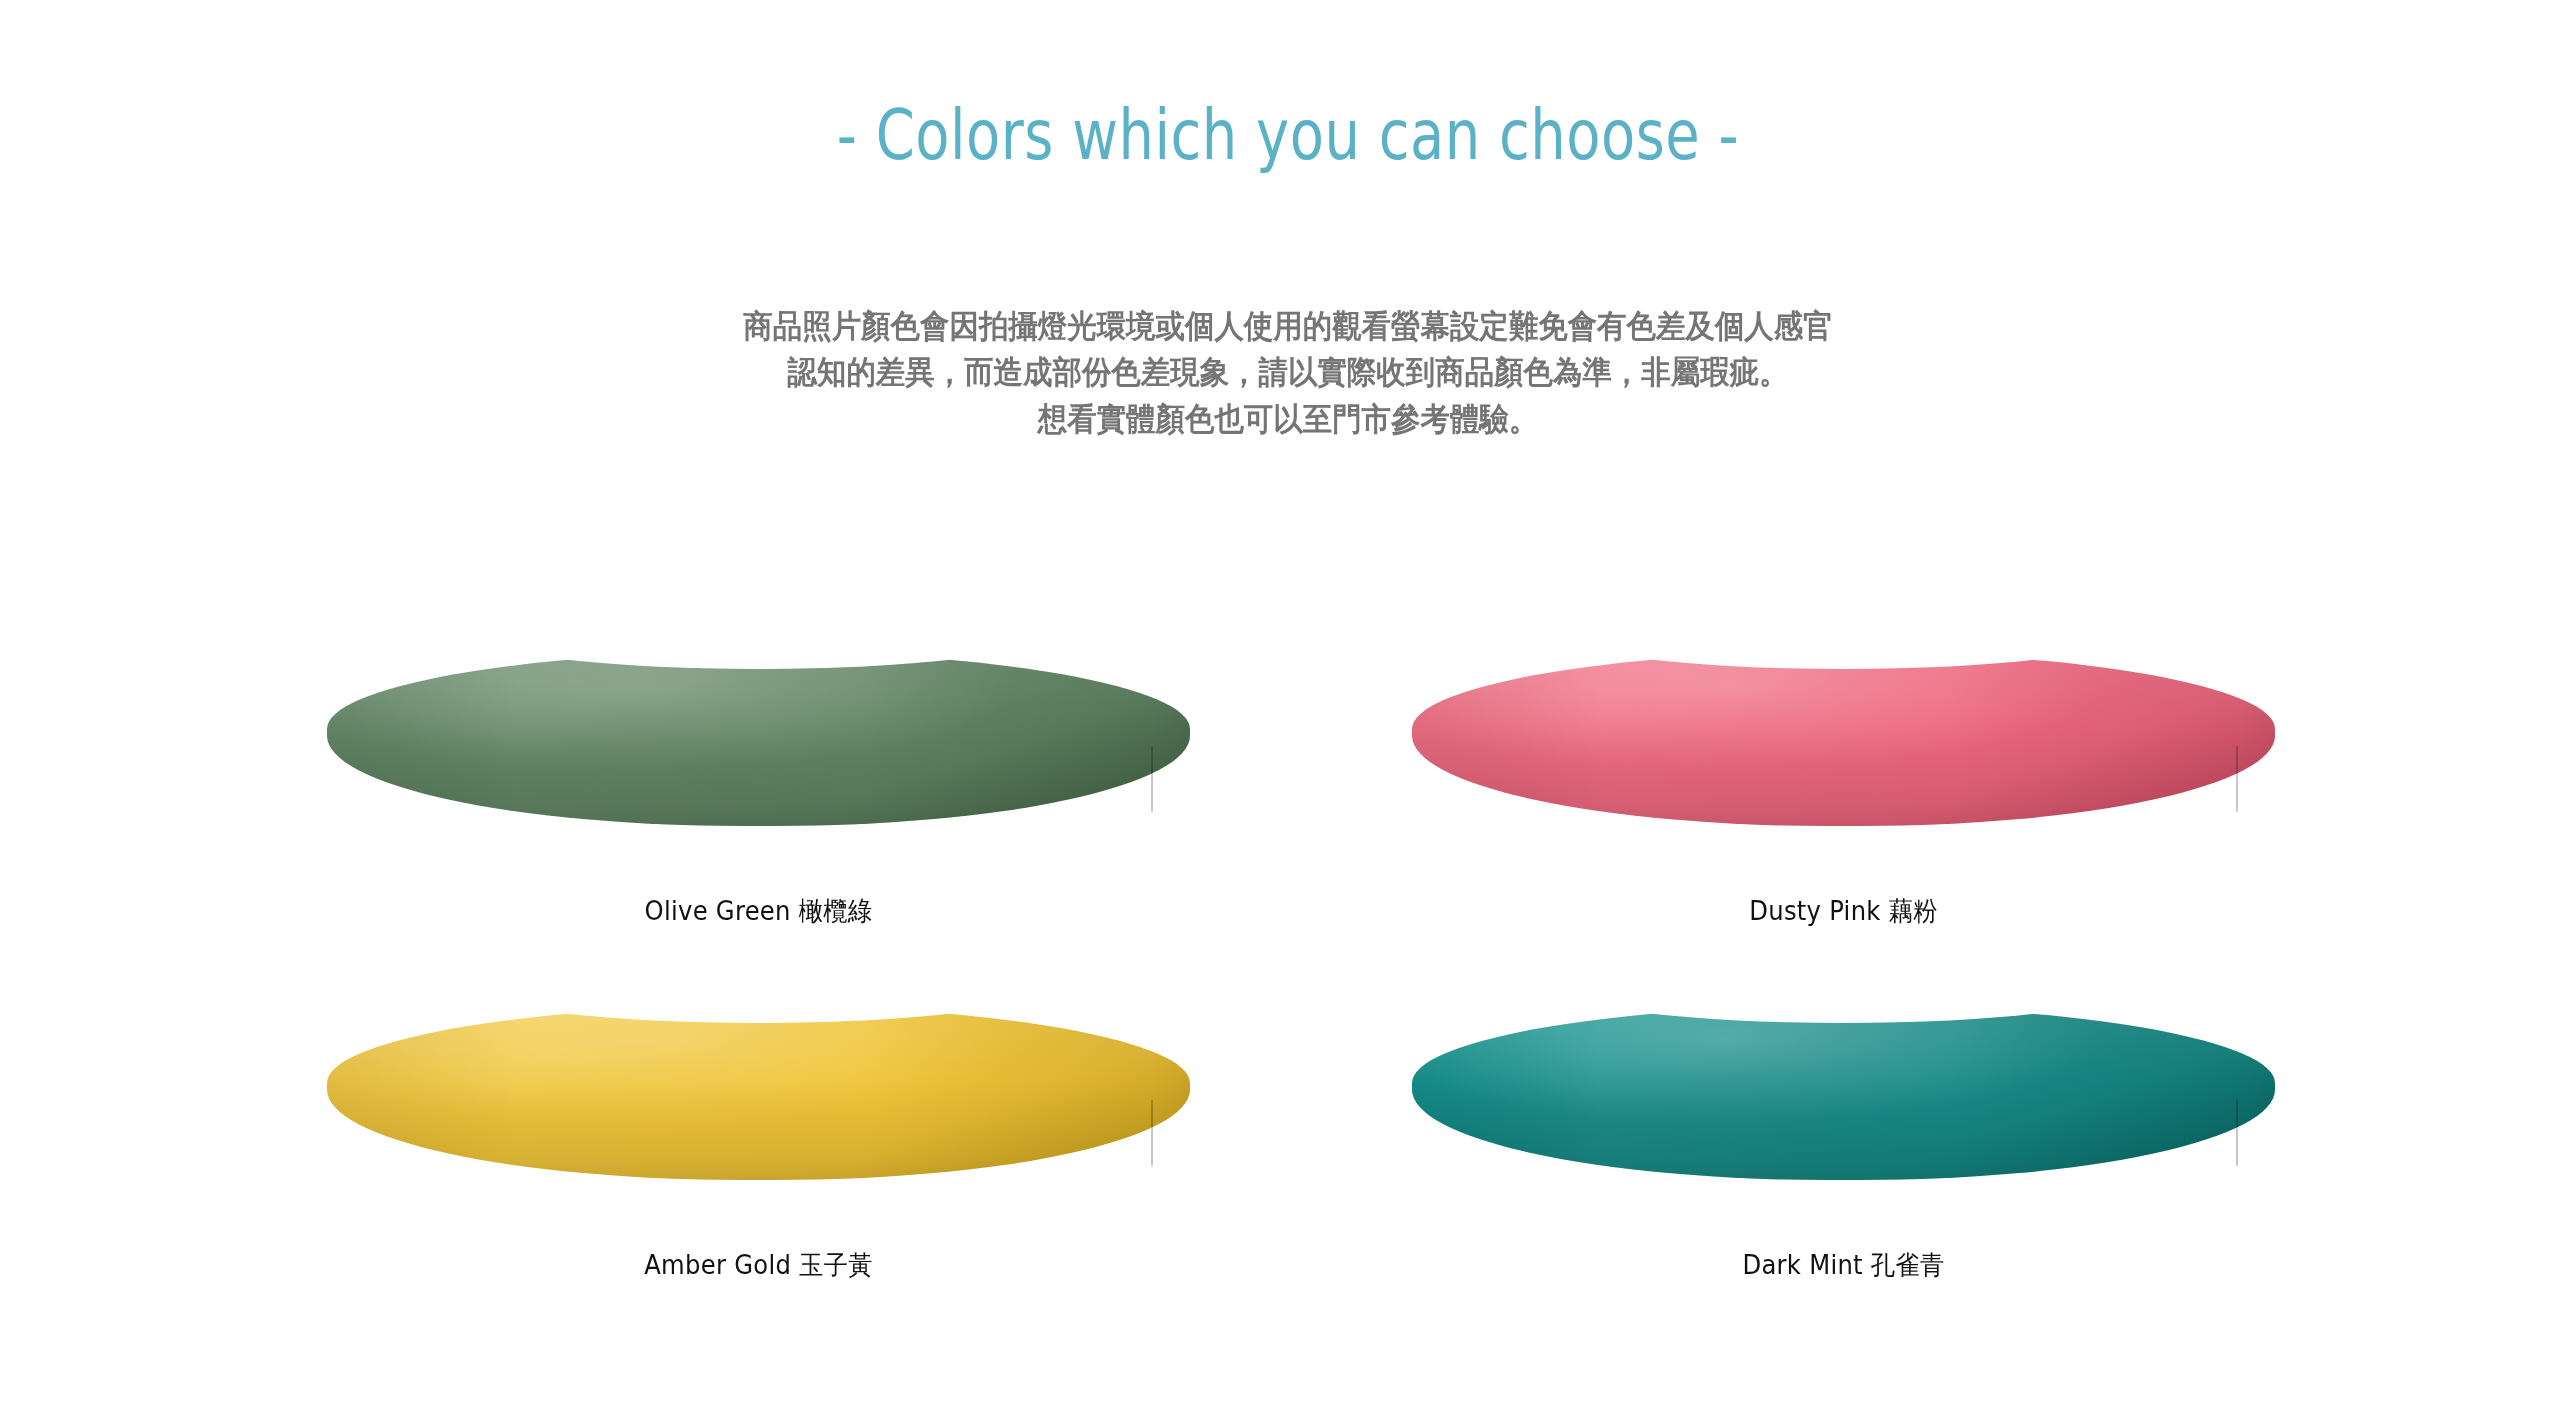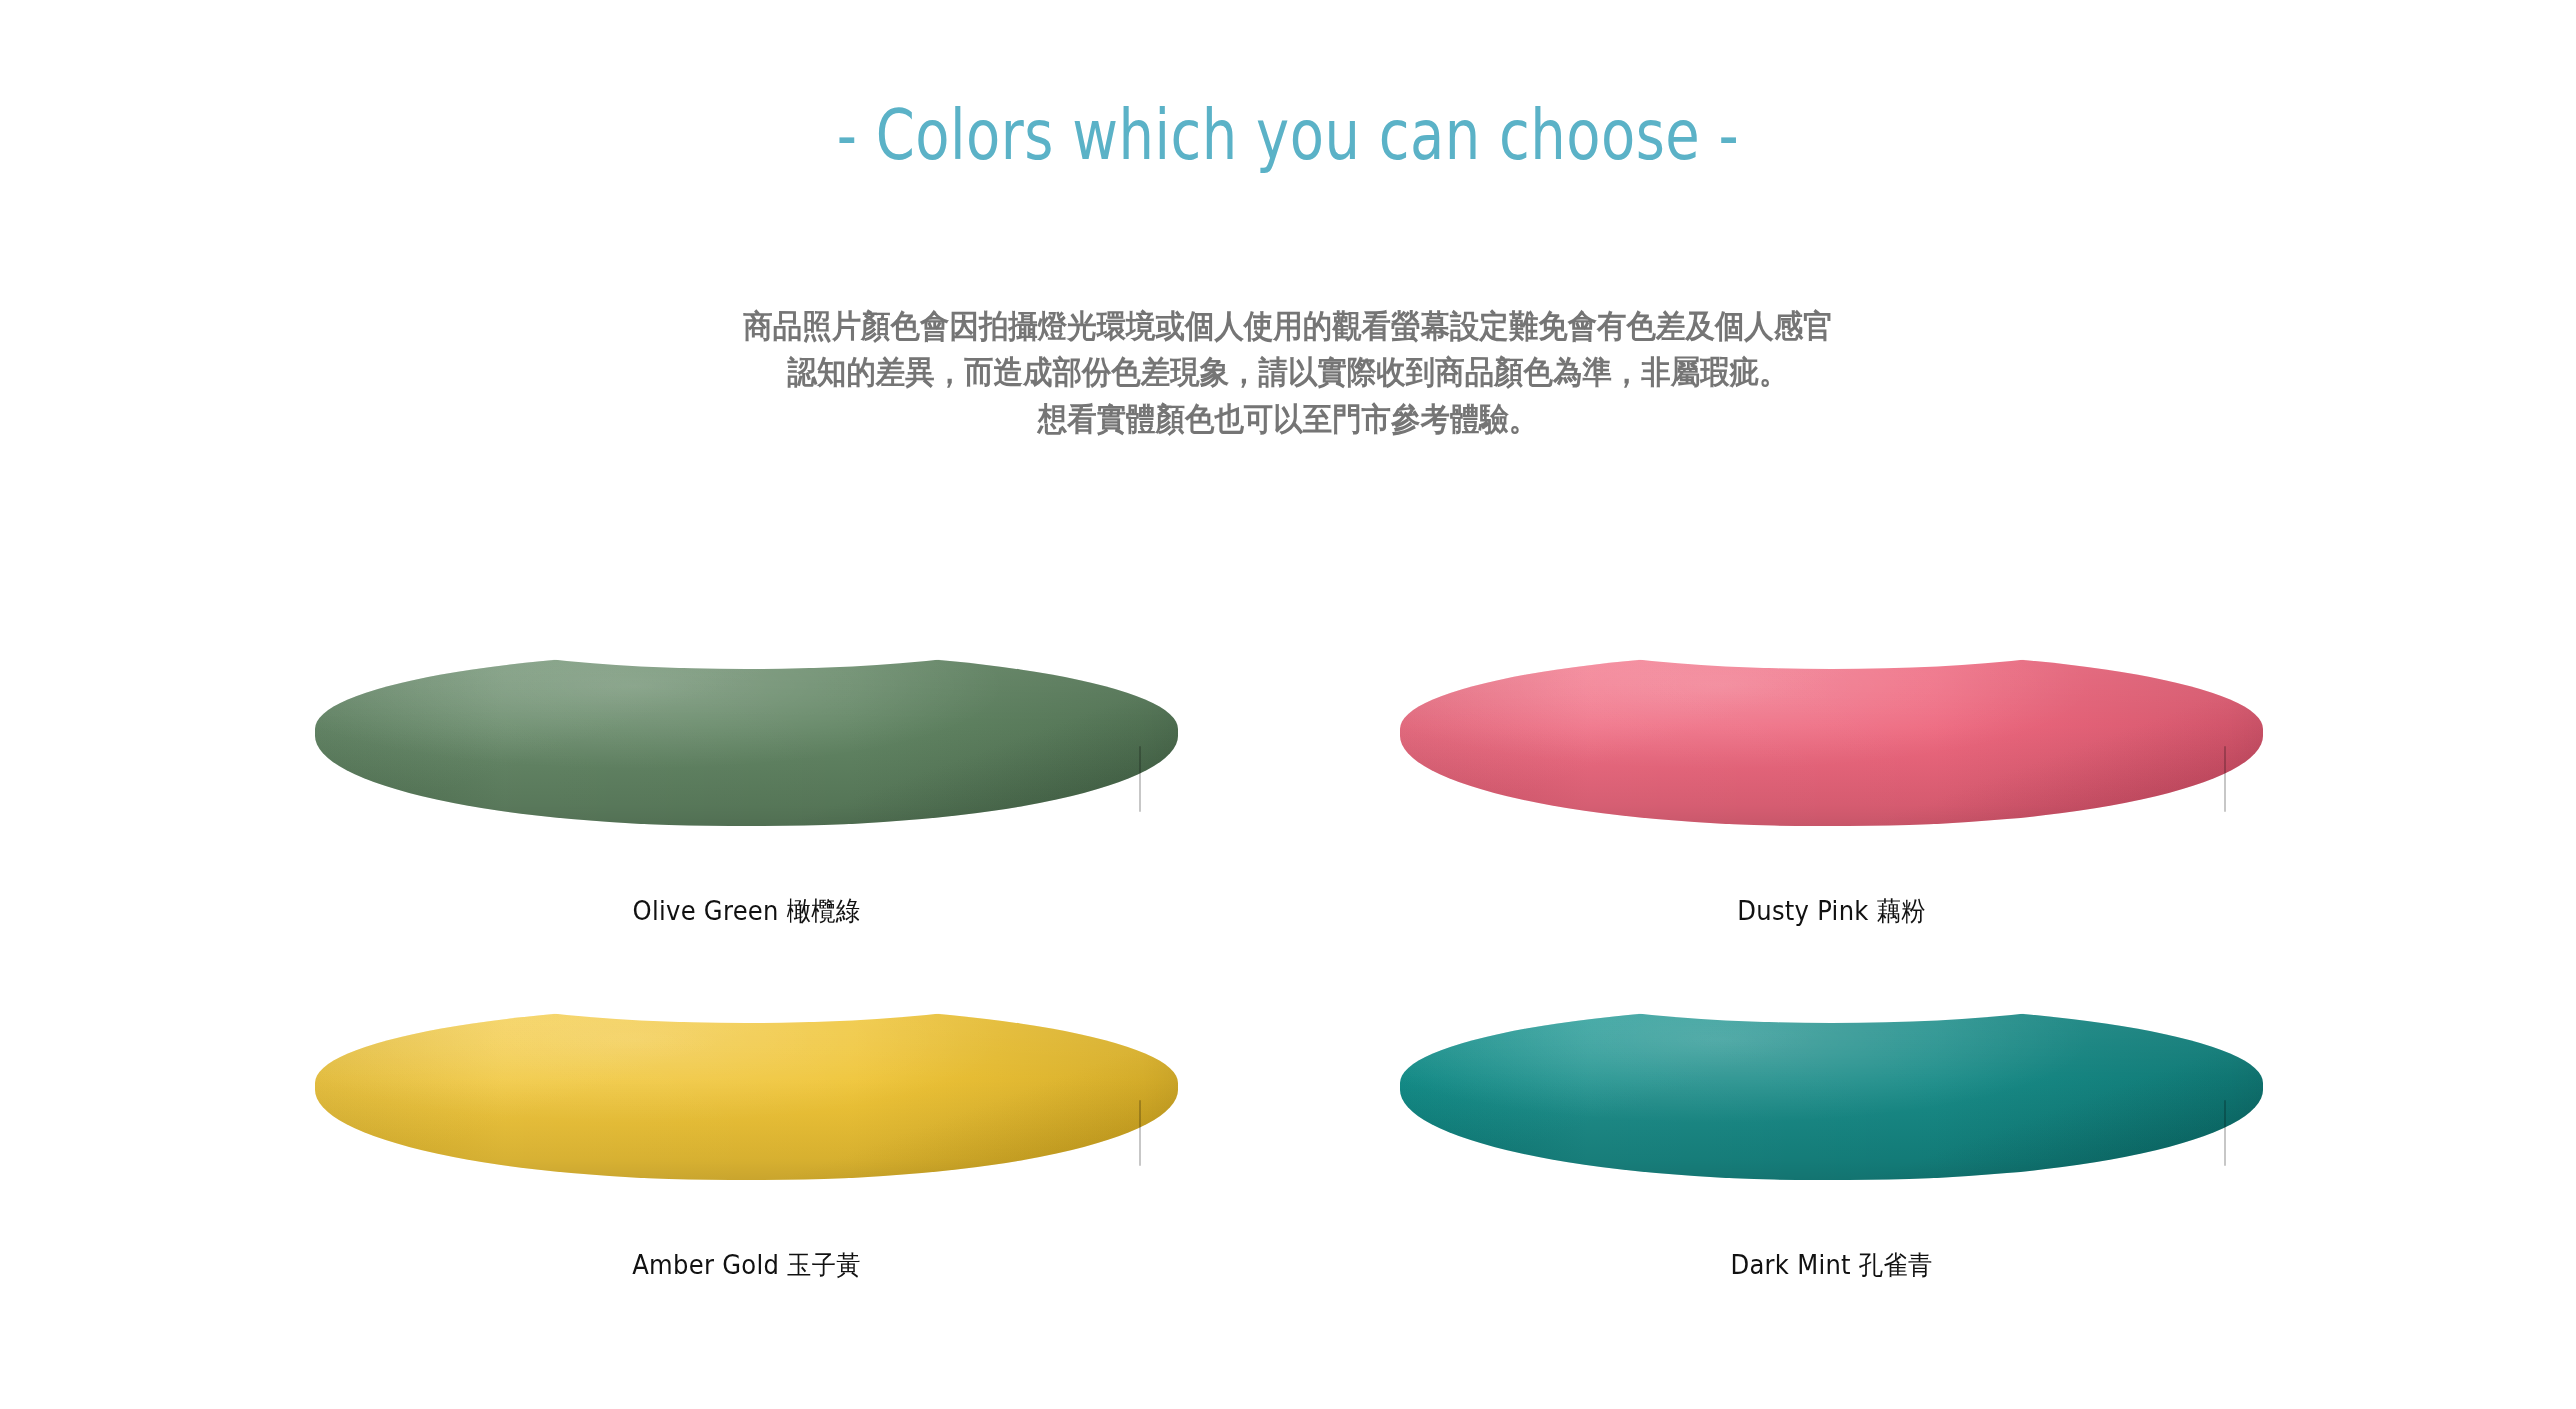--- a/index.html
+++ b/index.html
@@ -43,21 +43,21 @@
   .disclaimer .dline{
     display:block;
     transform:scaleX(0.92);
     transform-origin:50% 50%;
     white-space:nowrap;
   }
 
   
   .grid{
     position:absolute;
-    left:0; top:0; width:2040px; height:1409px;
+    left:12px; top:0; width:2040px; height:1409px;
   }
   .cell{position:absolute;}
   .cell-0{left:315px;  top:652px;}
   .cell-1{left:1400px; top:652px;}
   .cell-2{left:315px;  top:1006px;}
   .cell-3{left:1400px; top:1006px;}
 
   
   .pillow{
     position:relative;

